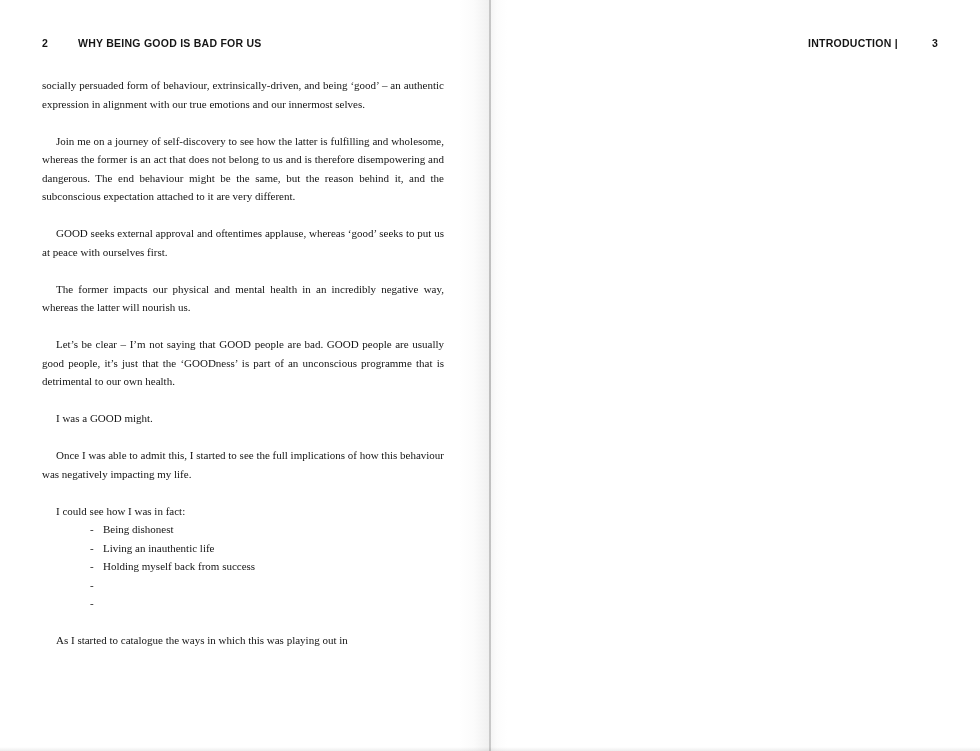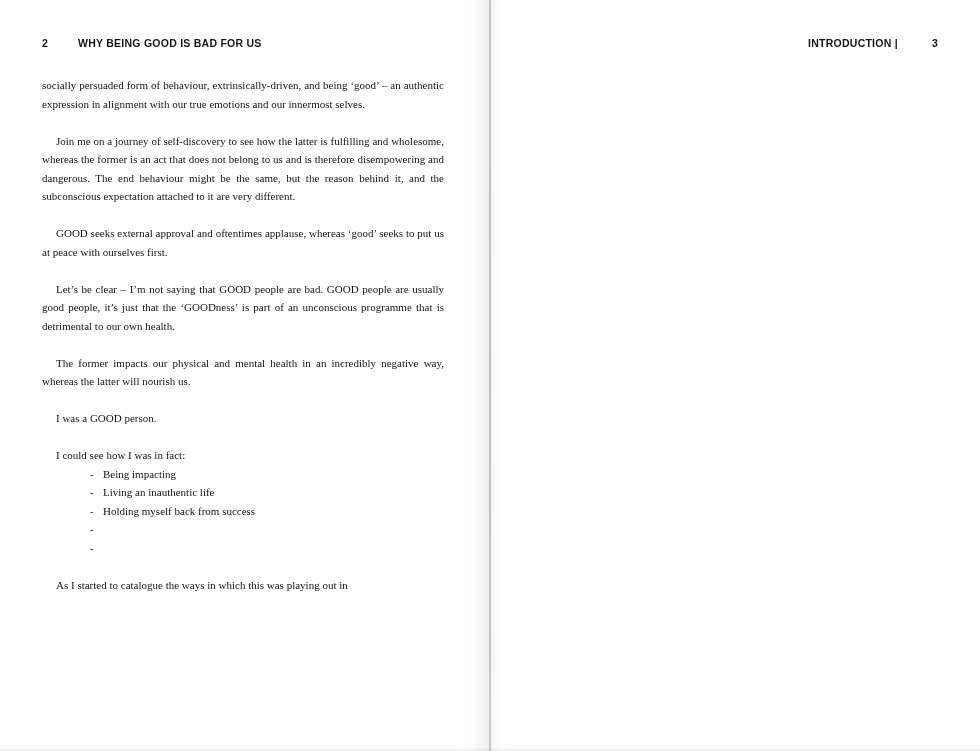--- a/index.html
+++ b/index.html
@@ -81,28 +81,29 @@
 
   <div class="page page-left">
     <div class="page-header">
       <span class="pagenum">2</span>
       <span class="running-head">WHY BEING GOOD IS BAD FOR US</span>
     </div>
     <div class="page-body">
         <p class="para noindent">socially persuaded form of behaviour, extrinsically-driven, and being ‘good’ – an authentic expression in alignment with our true emotions and our innermost selves.</p>
         <p class="para">Join me on a journey of self-discovery to see how the latter is fulfilling and wholesome, whereas the former is an act that does not belong to us and is therefore disempowering and dangerous. The end behaviour might be the same, but the reason behind it, and the subconscious expectation attached to it are very different.</p>
         <p class="para">GOOD seeks external approval and oftentimes applause, whereas ‘good’ seeks to put us at peace with ourselves first.</p>
+        <p class="para">The former impacts our physical and mental health in an incredibly negative way, whereas the latter will nourish us.</p>
         <p class="para">Let’s be clear – I’m not saying that GOOD people are bad. GOOD people are usually good people, it’s just that the ‘GOODness’ is part of an unconscious programme that is detrimental to our own health.</p>
-        <p class="para">The former impacts our physical and mental health in an incredibly negative way, whereas the latter will nourish us.</p>
-        <p class="para">I was a GOOD person.</p>
+        <p class="para">I was a GOOD might.</p>
+        <p class="para">Once I was able to admit this, I started to see the full implications of how this behaviour was negatively impacting my life.</p>
         <p class="para tight">I could see how I was in fact:</p>
         <div class="hyphen-list">
           <div class="list-row">
             <span class="dash">-</span>
-            <span class="li-text">Being impacting</span>
+            <span class="li-text">Being dishonest</span>
           </div>
           <div class="list-row">
             <span class="dash">-</span>
             <span class="li-text">Living an inauthentic life</span>
           </div>
           <div class="list-row">
             <span class="dash">-</span>
             <span class="li-text">Holding myself back from success</span>
           </div>
           <div class="list-row">

